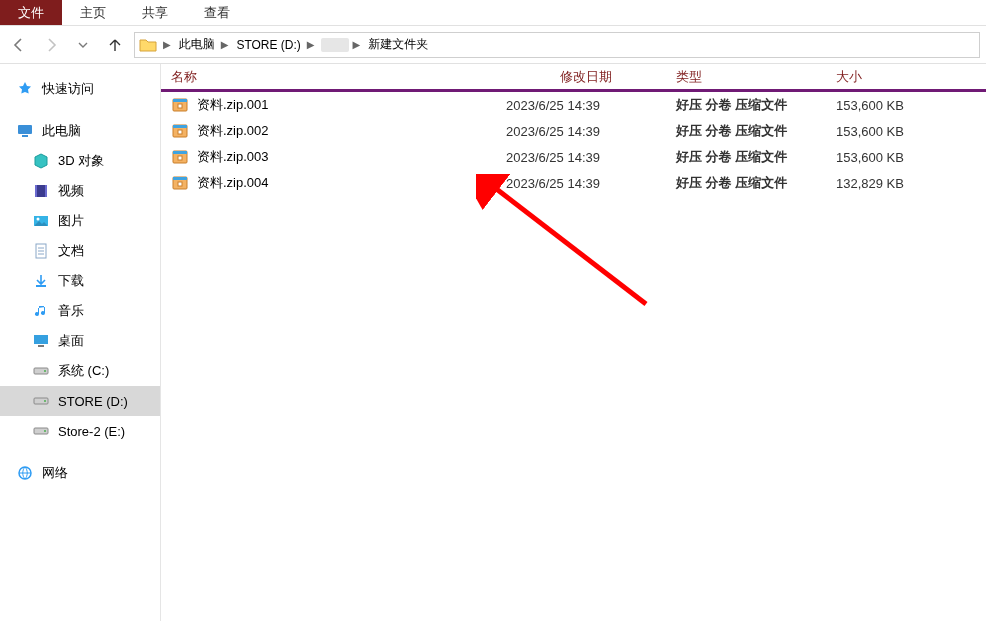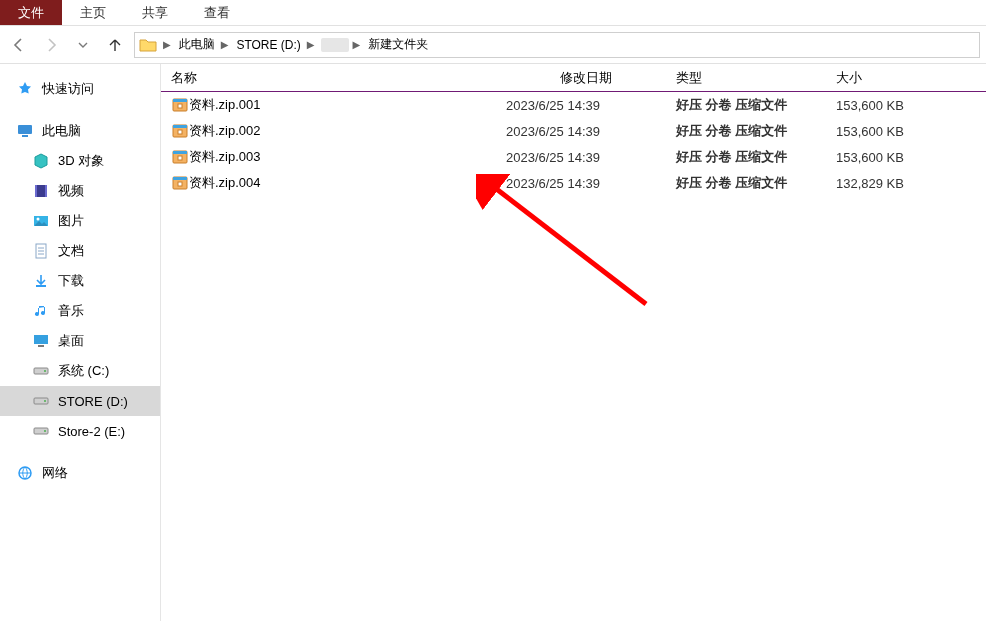--- a/index.html
+++ b/index.html
@@ -98,39 +98,39 @@
   .side-item .lbl { font-size: 13px; color: #000; }
   .side-icon { width: 18px; height: 18px; display:flex; align-items:center; justify-content:center; }
   .side-group-gap { height: 12px; }
 
   
   .filepane { flex: 1; position: relative; }
   .cols {
     display: flex;
     height: 28px;
     align-items: center;
-    color: #000000;
+    color: #7f1d1d;
     font-size: 13px;
-    border-bottom: 1px solid #701a75;
+    border-bottom: 3px solid #701a75;
   }
   .col { padding-left: 10px; }
   .col-name { width: 335px; }
   .col-date { width: 170px; text-align: center; }
   .col-type { width: 160px; }
   .col-size { width: 160px; }
   .rows { }
   .row {
     display: flex;
     height: 26px;
     align-items: center;
     font-size: 13px;
     color: #000;
   }
   .cell { padding-left: 10px; }
-  .cell-name { width: 335px; display:flex; align-items:flex-start; }
+  .cell-name { width: 335px; display:flex; align-items:flex-start; gap:8px; }
   .cell-date { width: 170px; color:#333; }
   .cell-type { width: 160px; color:#333;font-weight:bold; }
   .cell-size { width: 160px; color:#333; }
   .file-icon { width:18px; height:18px; display:inline-flex; }
 
   
   .arrow-overlay {
     position: absolute;
     left: 315px;
     top: 110px;

